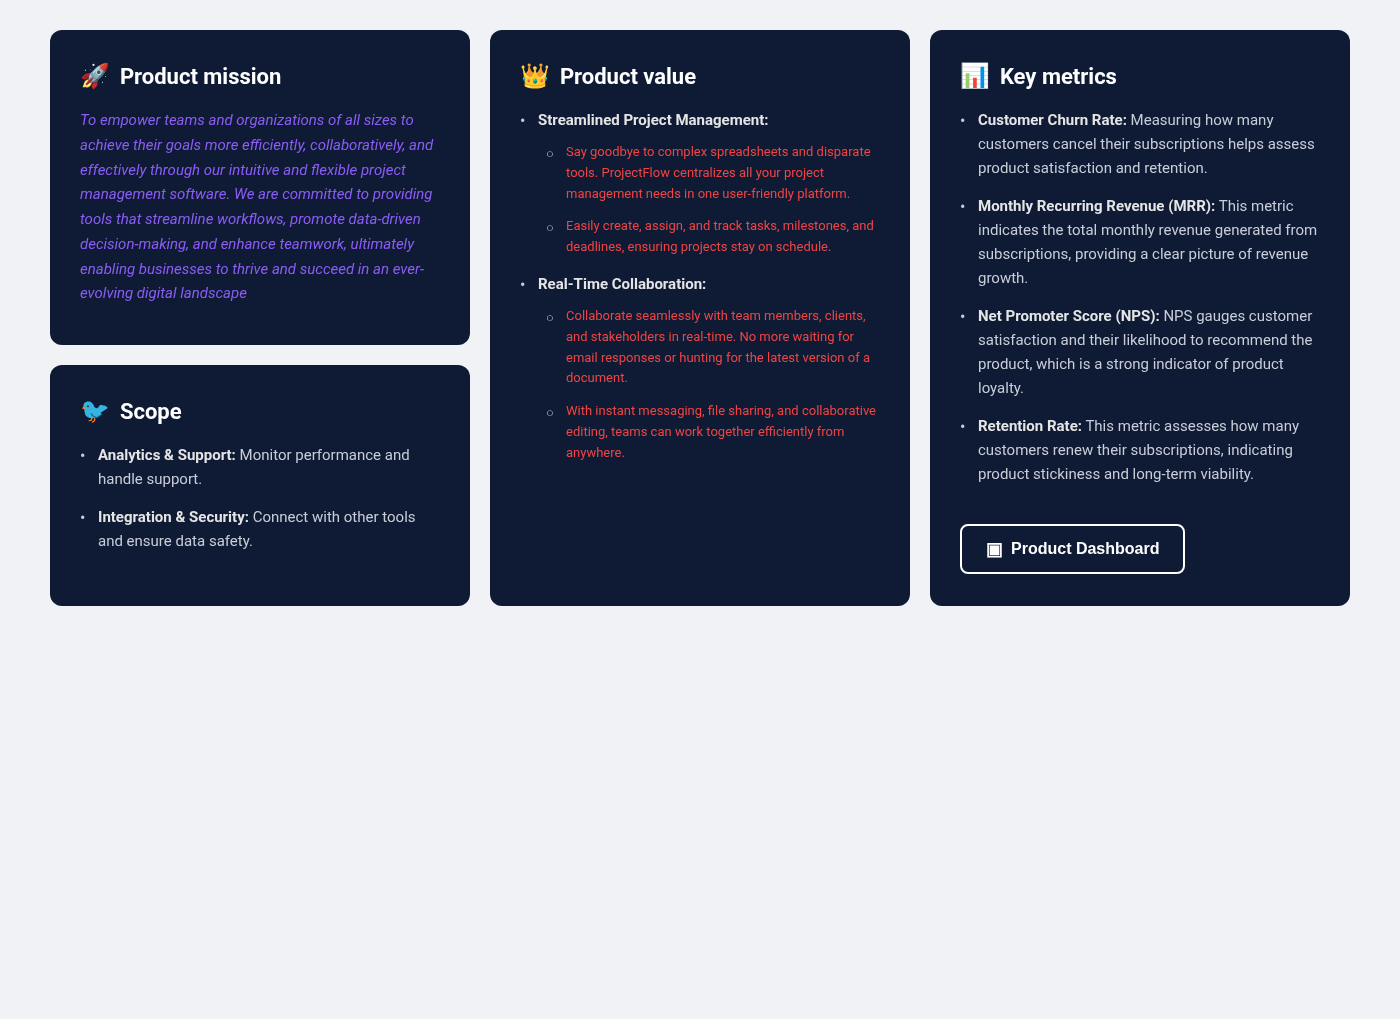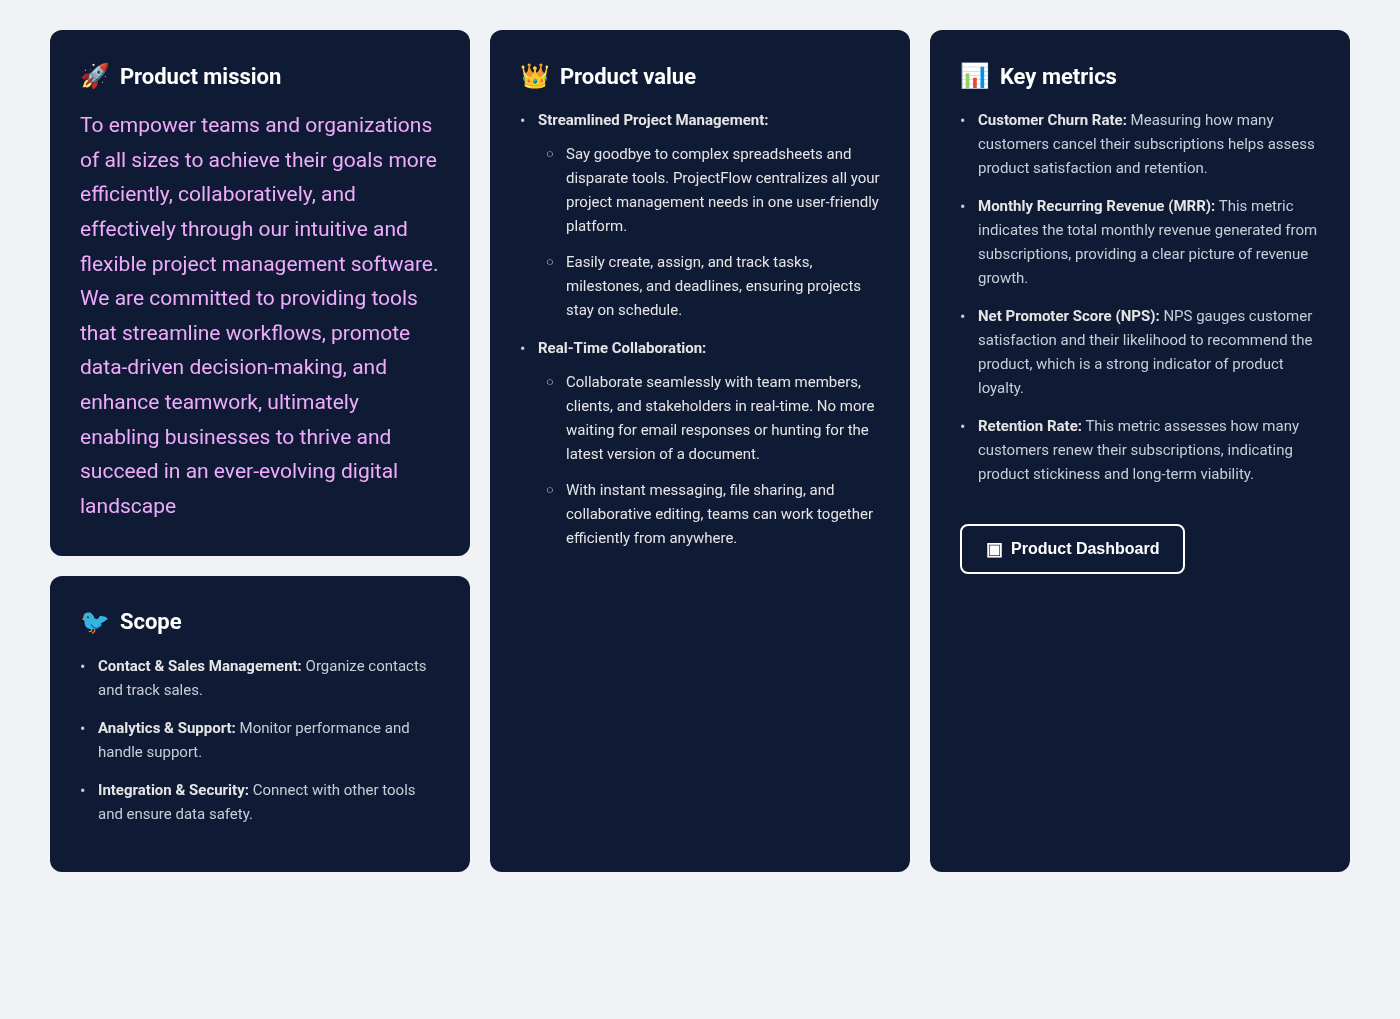--- a/index.html
+++ b/index.html
@@ -32,23 +32,24 @@
       color: #ffffff;
       margin-bottom: 18px;
       display: flex;
       align-items: center;
       gap: 10px;
     }
     .card-title .icon {
       font-size: 24px;
     }
     .card p {
-      font-size: 21px;
+      font-size: 15px;
       line-height: 1.65;
-      color: #f0abfc;
+      color: #8b5cf6;
+      font-style: italic;
     }
     .card ul {
       list-style: none;
       padding: 0;
     }
     .card > ul > li {
       margin-bottom: 14px;
       font-size: 15px;
       line-height: 1.6;
       color: #c8cdd8;
@@ -66,23 +67,23 @@
       color: #e5e5e5;
     }
     .sub-list {
       list-style: none;
       padding: 0;
       margin-top: 10px;
       margin-left: 8px;
     }
     .sub-list li {
       margin-bottom: 12px;
-      font-size: 15px;
+      font-size: 13px;
       line-height: 1.6;
-      color: #e5e5e5;
+      color: #ef4444;
       padding-left: 20px;
       position: relative;
     }
     .sub-list li::before {
       content: '○';
       position: absolute;
       left: 0;
       color: #c8cdd8;
       font-size: 13px;
       top: 2px;
@@ -134,21 +135,20 @@
     </div>
     <p>To empower teams and organizations of all sizes to achieve their goals more efficiently, collaboratively, and effectively through our intuitive and flexible project management software. We are committed to providing tools that streamline workflows, promote data-driven decision-making, and enhance teamwork, ultimately enabling businesses to thrive and succeed in an ever-evolving digital landscape</p>
   </div>
 
   <div class="card card-scope">
     <div class="card-title">
       <span class="icon">🐦</span>
       <span>Scope</span>
     </div>
     <ul>
-      <li><strong>Contact &amp; Sales Management:</strong><span> Organize contacts and track sales.</span></li>
       <li><strong>Analytics &amp; Support:</strong><span> Monitor performance and handle support.</span></li>
       <li><strong>Integration &amp; Security:</strong><span> Connect with other tools and ensure data safety.</span></li>
     </ul>
   </div>
 
   <div class="card card-value">
     <div class="card-title">
       <span class="icon">👑</span>
       <span>Product value</span>
     </div>

